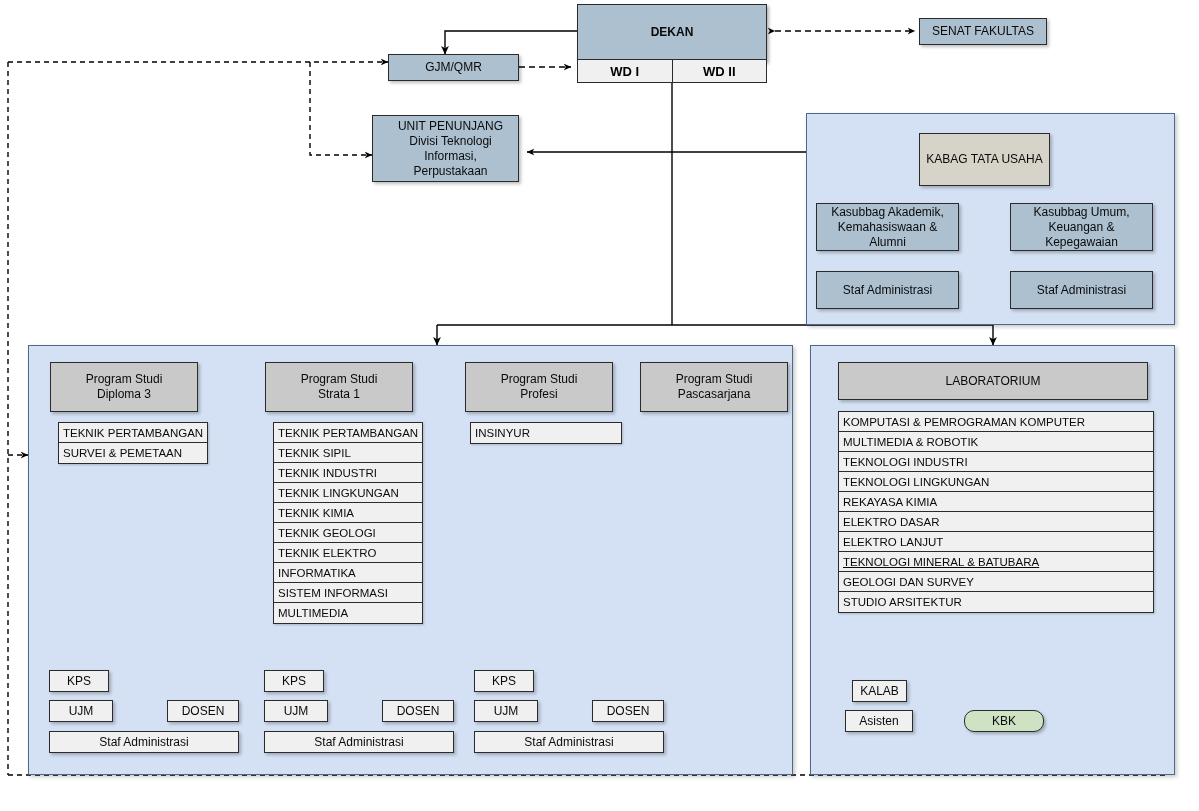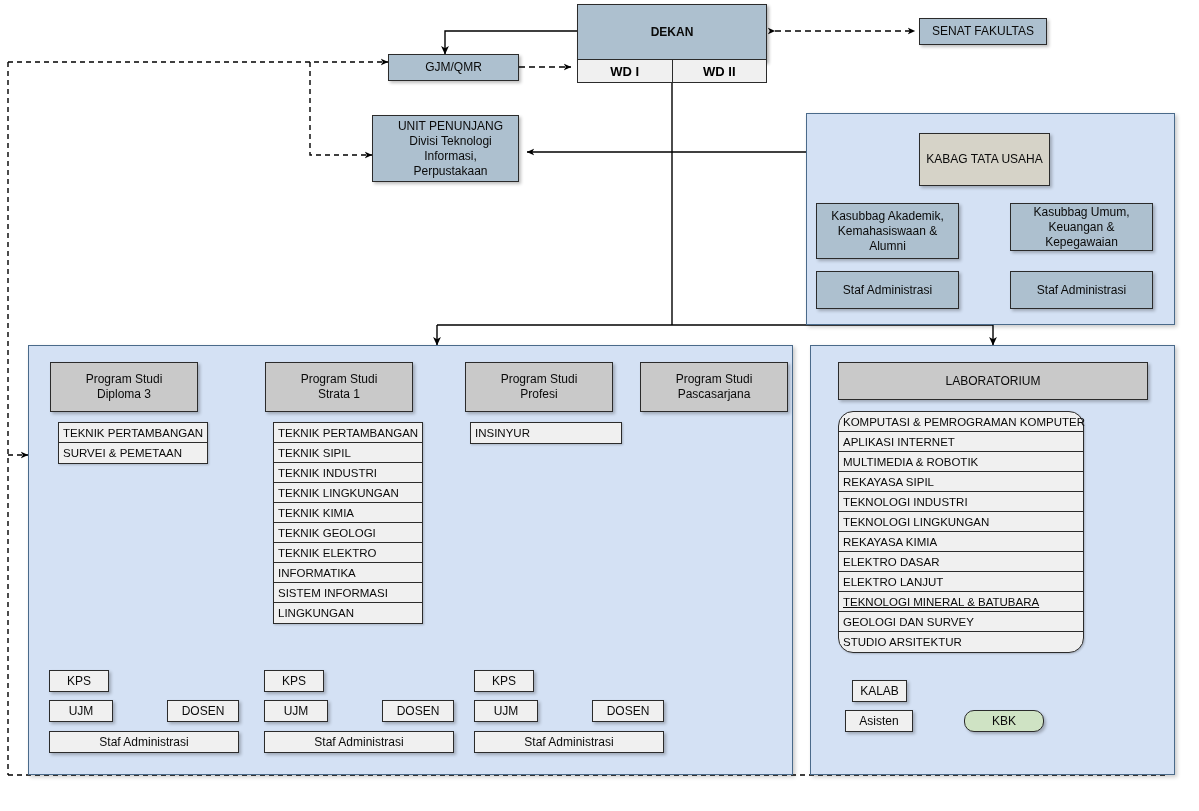--- a/index.html
+++ b/index.html
@@ -166,21 +166,21 @@
   <div class="node blue" style="left:372px;top:115px;width:147px;height:67px;flex-direction:column;padding-left:10px;">
     <span>UNIT PENUNJANG</span>
     <span>Divisi Teknologi Informasi,</span>
     <span>Perpustakaan</span>
   </div>
 
   <div class="panel" style="left:806px;top:113px;width:369px;height:212px;"></div>
 
   <div class="node tan" style="left:919px;top:133px;width:131px;height:53px;">KABAG TATA USAHA</div>
 
-  <div class="node blue" style="left:816px;top:203px;width:143px;height:56px;flex-direction:column;">
+  <div class="node blue" style="left:816px;top:203px;width:143px;height:48px;flex-direction:column;">
     <span>Kasubbag Akademik,</span>
     <span>Kemahasiswaan &amp;</span>
     <span>Alumni</span>
   </div>
 
   <div class="node blue" style="left:1010px;top:203px;width:143px;height:48px;flex-direction:column;">
     <span>Kasubbag Umum,</span>
     <span>Keuangan &amp;</span>
     <span>Kepegawaian</span>
   </div>
@@ -211,21 +211,21 @@
   <div class="listbox" style="left:273px;top:422px;width:150px;">
     <div class="row" style="height:20px;">TEKNIK PERTAMBANGAN</div>
     <div class="row" style="height:20px;">TEKNIK SIPIL</div>
     <div class="row" style="height:20px;">TEKNIK INDUSTRI</div>
     <div class="row" style="height:20px;">TEKNIK LINGKUNGAN</div>
     <div class="row" style="height:20px;">TEKNIK KIMIA</div>
     <div class="row" style="height:20px;">TEKNIK GEOLOGI</div>
     <div class="row" style="height:20px;">TEKNIK ELEKTRO</div>
     <div class="row" style="height:20px;">INFORMATIKA</div>
     <div class="row" style="height:20px;">SISTEM INFORMASI</div>
-    <div class="row" style="height:20px;">LINGKUNGAN</div>
+    <div class="row" style="height:20px;">MULTIMEDIA</div>
   </div>
   <div class="node white" style="left:264px;top:670px;width:60px;height:22px;">KPS</div>
   <div class="node white" style="left:264px;top:700px;width:64px;height:22px;">UJM</div>
   <div class="node white" style="left:382px;top:700px;width:72px;height:22px;">DOSEN</div>
   <div class="node white" style="left:264px;top:731px;width:190px;height:22px;">Staf Administrasi</div>
 
   <div class="node grey" style="left:465px;top:362px;width:148px;height:50px;flex-direction:column;">
     <span>Program Studi</span>
     <span>Profesi</span>
   </div>
@@ -239,25 +239,23 @@
 
   <div class="node grey" style="left:640px;top:362px;width:148px;height:50px;flex-direction:column;">
     <span>Program Studi</span>
     <span>Pascasarjana</span>
   </div>
 
   <div class="panel" style="left:810px;top:345px;width:365px;height:430px;"></div>
 
   <div class="node grey" style="left:838px;top:362px;width:310px;height:38px;">LABORATORIUM</div>
 
-  <div class="listbox" style="left:838px;top:411px;width:246px;border-radius:15px;">
+  <div class="listbox" style="left:838px;top:411px;width:316px;">
     <div class="row" style="height:20px;">KOMPUTASI &amp; PEMROGRAMAN KOMPUTER</div>
-    <div class="row" style="height:20px;">APLIKASI INTERNET</div>
     <div class="row" style="height:20px;">MULTIMEDIA &amp; ROBOTIK</div>
-    <div class="row" style="height:20px;">REKAYASA SIPIL</div>
     <div class="row" style="height:20px;">TEKNOLOGI INDUSTRI</div>
     <div class="row" style="height:20px;">TEKNOLOGI LINGKUNGAN</div>
     <div class="row" style="height:20px;">REKAYASA KIMIA</div>
     <div class="row" style="height:20px;">ELEKTRO DASAR</div>
     <div class="row" style="height:20px;">ELEKTRO LANJUT</div>
     <div class="row" style="height:20px;text-decoration:underline;">TEKNOLOGI MINERAL &amp; BATUBARA</div>
     <div class="row" style="height:20px;">GEOLOGI DAN SURVEY</div>
     <div class="row" style="height:20px;">STUDIO ARSITEKTUR</div>
   </div>
 

